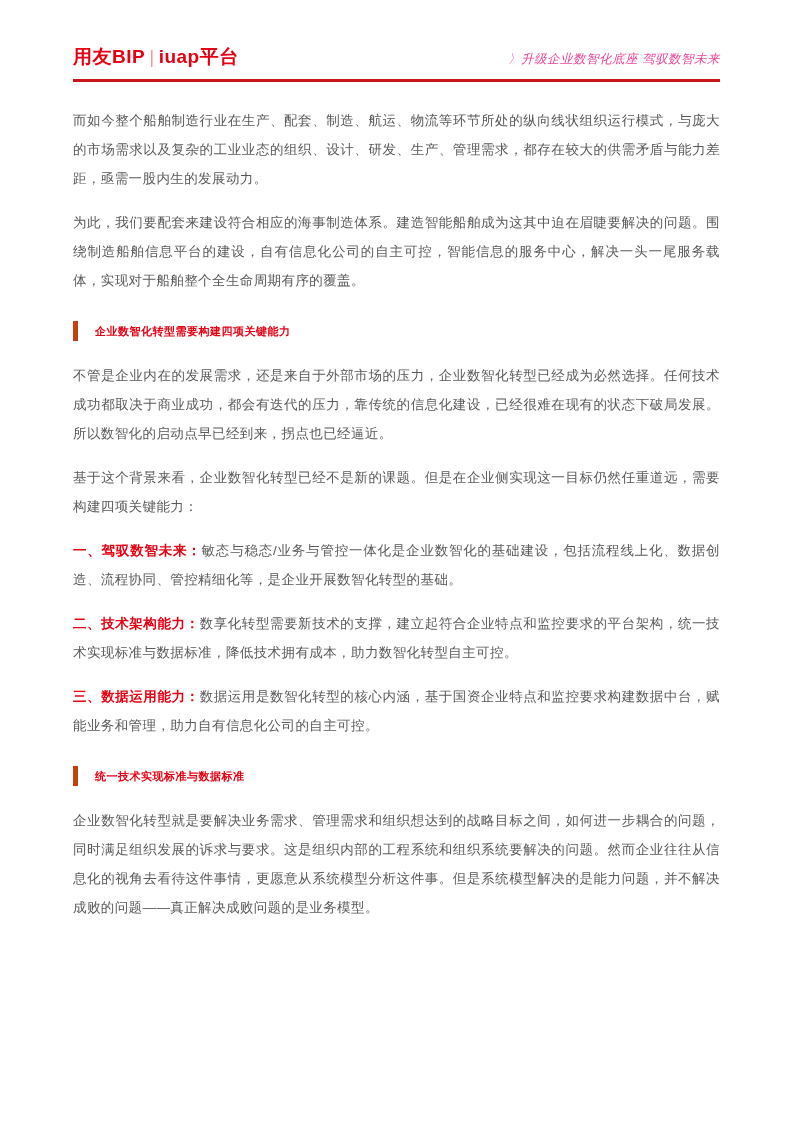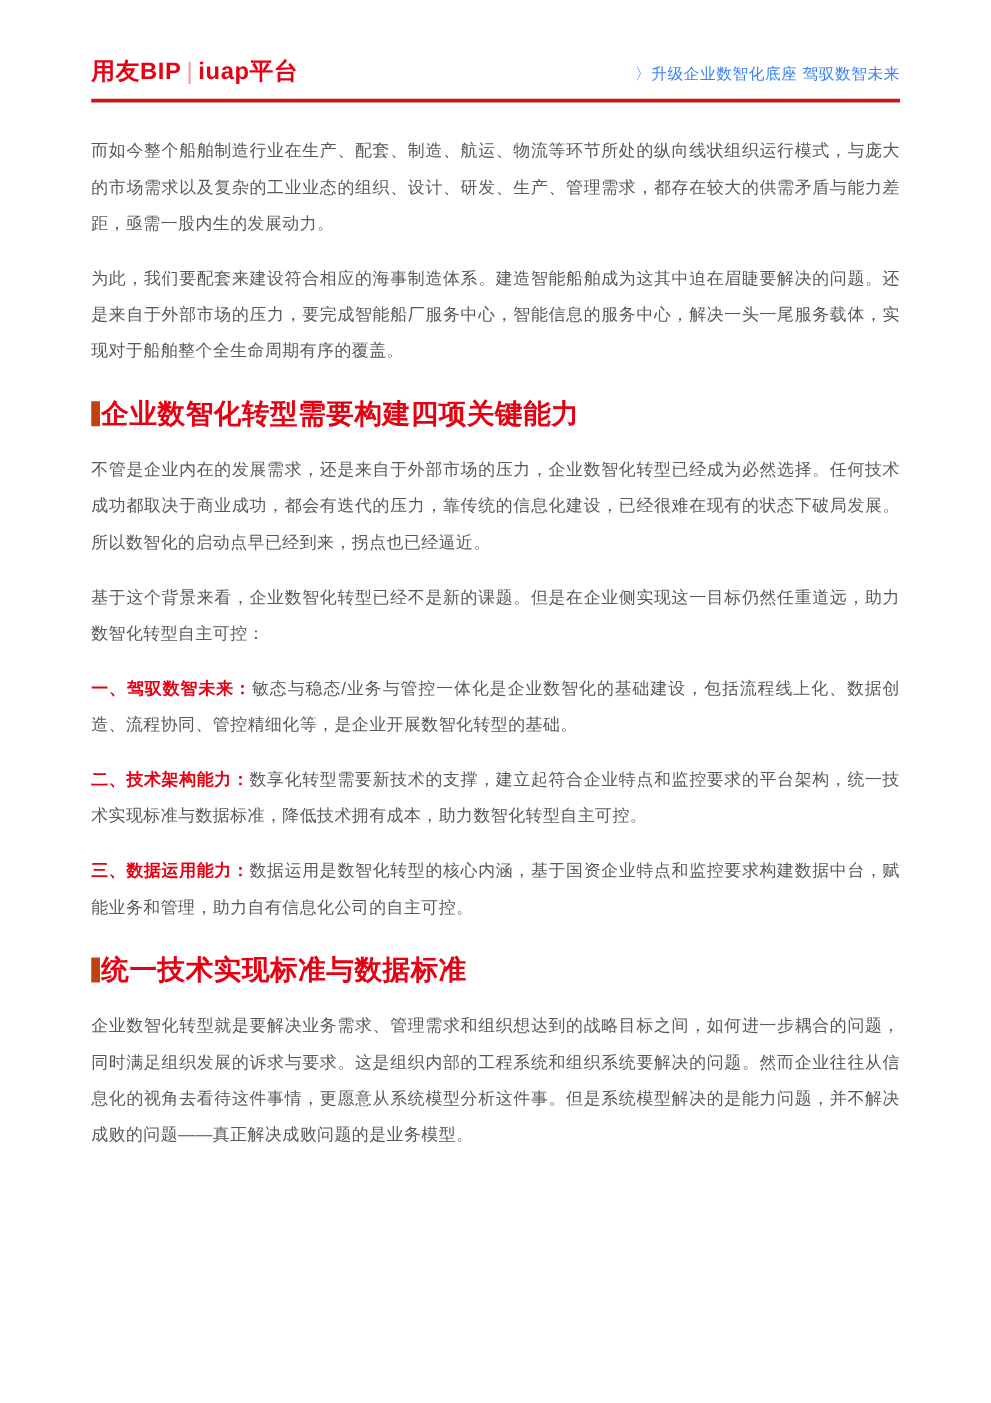--- a/index.html
+++ b/index.html
@@ -18,41 +18,41 @@
 
   
   .header { padding: 44px 73px 0 73px; }
   .brand-row {
     display: flex;
     justify-content: space-between;
     align-items: baseline;
   }
   .brand { font-size: 19px; font-weight: bold; color: #E60012; letter-spacing: 0.5px; white-space: nowrap; }
   .brand .brand-divider { color: #F2989E; font-weight: normal; padding: 0 4px; }
-  .tagline { font-size: 12.5px; color: #3b82f6; letter-spacing: 0.5px; white-space: nowrap; }
+  .tagline { font-size: 12.5px; color: #ec4899; letter-spacing: 0.5px; white-space: nowrap; font-style: italic; }
   .header-rule { height: 3px; background: #C9161D; margin-top: 9px; }
 
   
   .main {
     flex: 1;
     padding: 24px 73px 0 73px;
     color: #595959;
     font-size: 13.5px;
     line-height: 29px;
     text-align: justify;
     letter-spacing: 0.4px;
   }
   .body-par { margin-bottom: 15px; }
   .section-title {
     color: #E60012;
-    font-size: 22px;
+    font-size: 11px;
     font-weight: bold;
     line-height: 20px;
-    border-left: 7px solid #c2410c;
-    padding-left: 1px;
+    border-left: 5px solid #c2410c;
+    padding-left: 17px;
     margin: 26px 0 20px 0;
     text-align: left;
     letter-spacing: 0.5px;
   }
   .item-label { color: #E60012; font-weight: bold; }
 </style>
 </head>
 <body>
 
 <div class="page">
@@ -63,26 +63,26 @@
         <span>用友BIP</span><span class="brand-divider">|</span><span>iuap平台</span>
       </div>
       <div class="tagline">〉升级企业数智化底座 驾驭数智未来</div>
     </div>
     <div class="header-rule"></div>
   </div>
 
   <div class="main">
 
     <p class="body-par">而如今整个船舶制造行业在生产、配套、制造、航运、物流等环节所处的纵向线状组织运行模式，与庞大的市场需求以及复杂的工业业态的组织、设计、研发、生产、管理需求，都存在较大的供需矛盾与能力差距，亟需一股内生的发展动力。</p>
-    <p class="body-par">为此，我们要配套来建设符合相应的海事制造体系。建造智能船舶成为这其中迫在眉睫要解决的问题。还是来自于外部市场的压力，要完成智能船厂服务中心，智能信息的服务中心，解决一头一尾服务载体，实现对于船舶整个全生命周期有序的覆盖。</p>
+    <p class="body-par">为此，我们要配套来建设符合相应的海事制造体系。建造智能船舶成为这其中迫在眉睫要解决的问题。围绕制造船舶信息平台的建设，自有信息化公司的自主可控，智能信息的服务中心，解决一头一尾服务载体，实现对于船舶整个全生命周期有序的覆盖。</p>
 
     <h2 class="section-title">企业数智化转型需要构建四项关键能力</h2>
 
     <p class="body-par">不管是企业内在的发展需求，还是来自于外部市场的压力，企业数智化转型已经成为必然选择。任何技术成功都取决于商业成功，都会有迭代的压力，靠传统的信息化建设，已经很难在现有的状态下破局发展。所以数智化的启动点早已经到来，拐点也已经逼近。</p>
-    <p class="body-par">基于这个背景来看，企业数智化转型已经不是新的课题。但是在企业侧实现这一目标仍然任重道远，助力数智化转型自主可控：</p>
+    <p class="body-par">基于这个背景来看，企业数智化转型已经不是新的课题。但是在企业侧实现这一目标仍然任重道远，需要构建四项关键能力：</p>
 
     <p class="body-par"><span class="item-label">一、驾驭数智未来：</span><span>敏态与稳态/业务与管控一体化是企业数智化的基础建设，包括流程线上化、数据创造、流程协同、管控精细化等，是企业开展数智化转型的基础。</span></p>
 
     <p class="body-par"><span class="item-label">二、技术架构能力：</span><span>数享化转型需要新技术的支撑，建立起符合企业特点和监控要求的平台架构，统一技术实现标准与数据标准，降低技术拥有成本，助力数智化转型自主可控。</span></p>
 
     <p class="body-par"><span class="item-label">三、数据运用能力：</span><span>数据运用是数智化转型的核心内涵，基于国资企业特点和监控要求构建数据中台，赋能业务和管理，助力自有信息化公司的自主可控。</span></p>
 
 
 
     <h2 class="section-title">统一技术实现标准与数据标准</h2>

